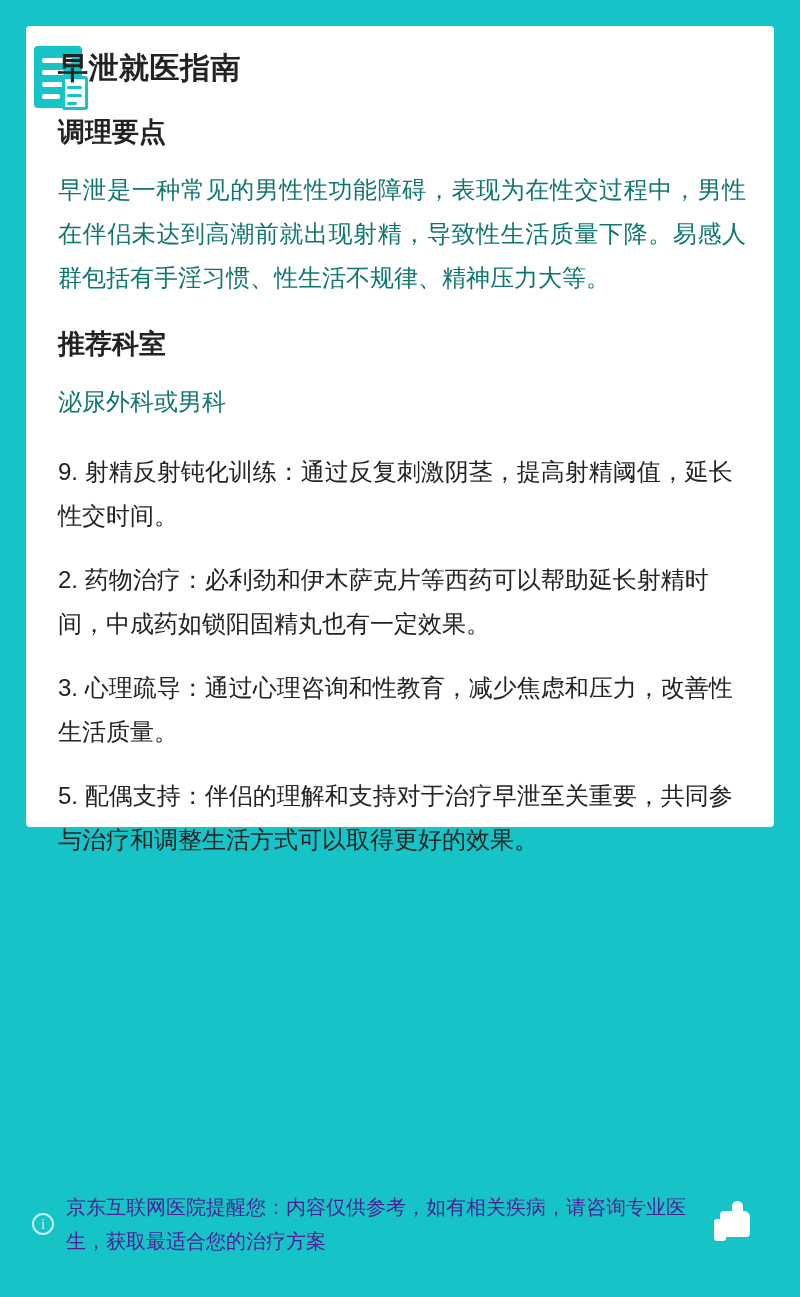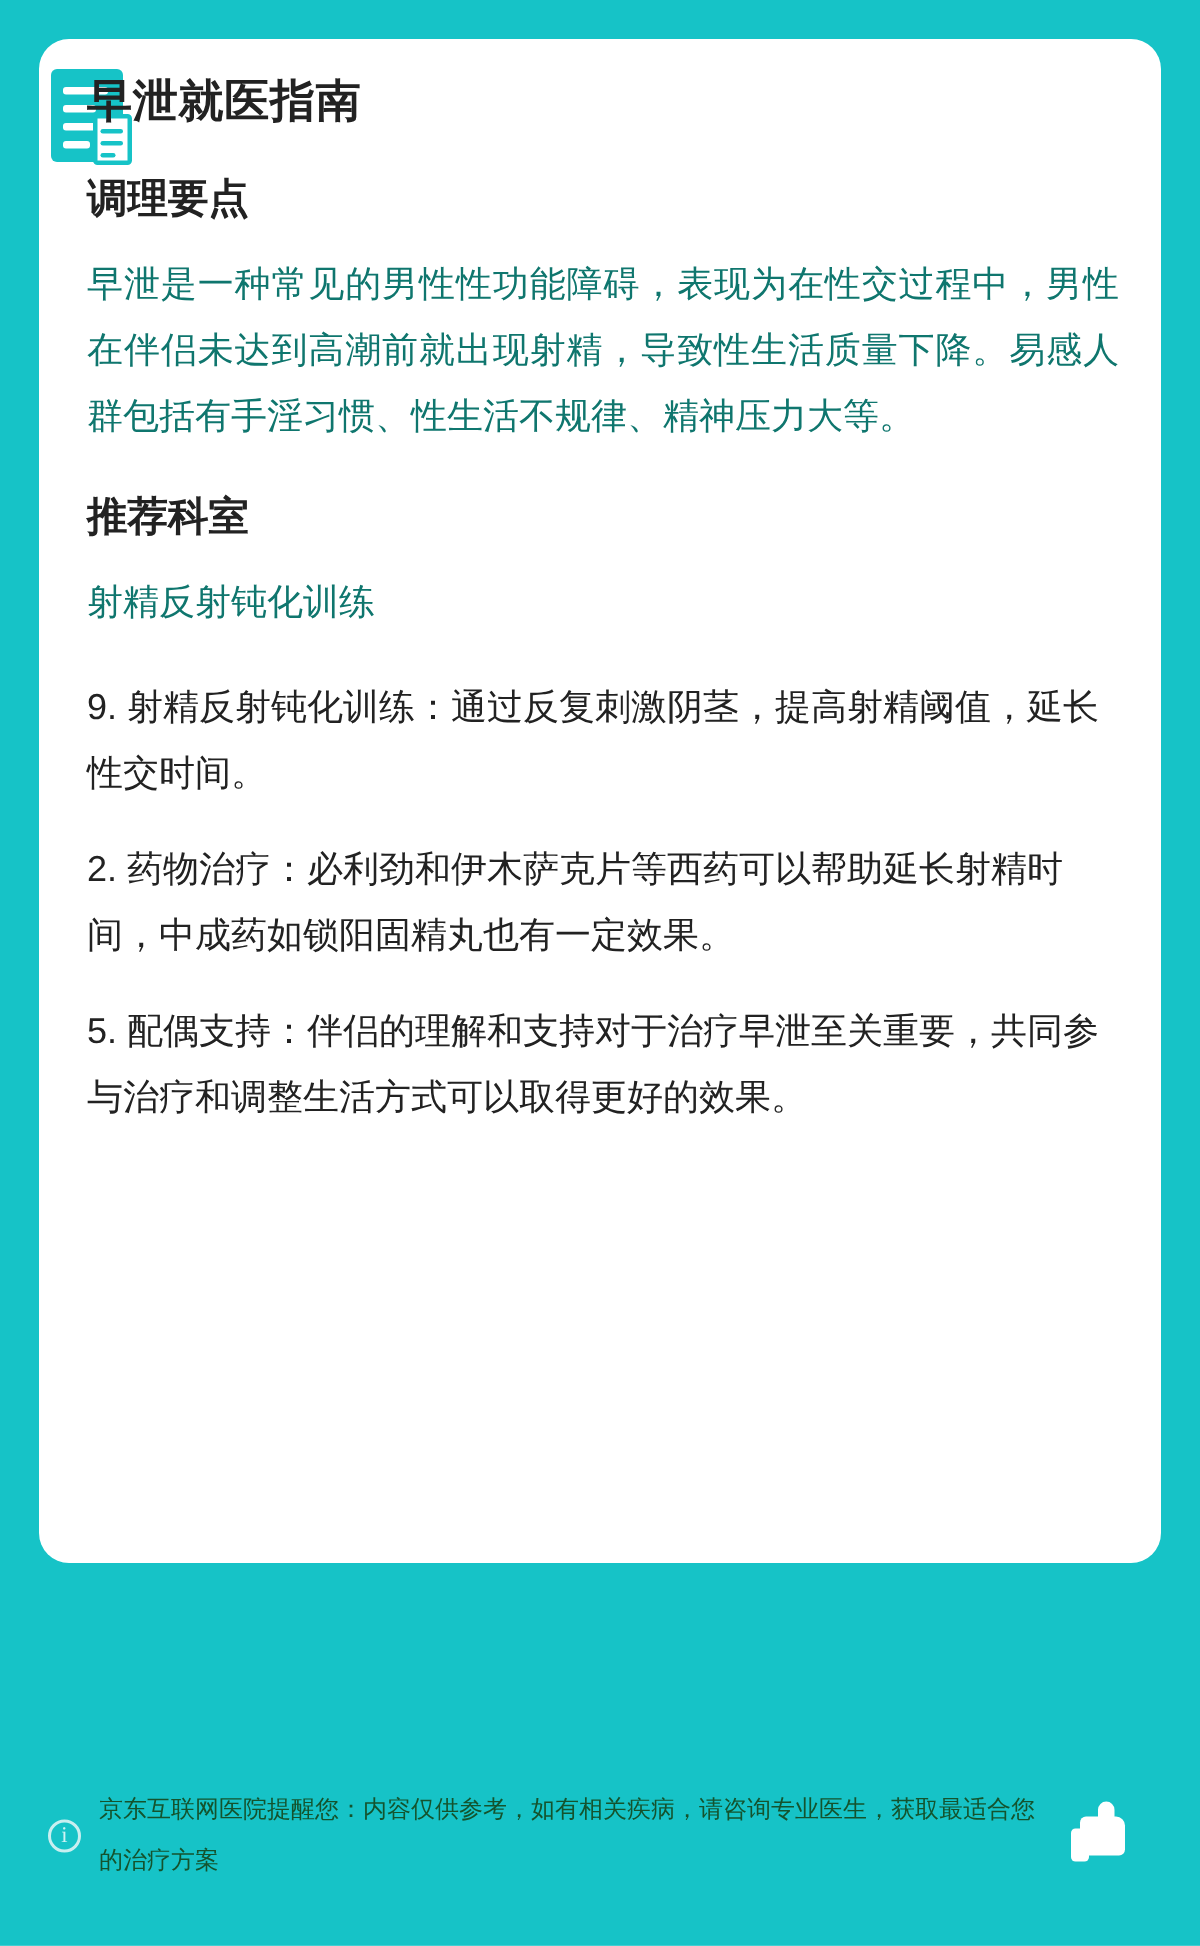--- a/index.html
+++ b/index.html
@@ -16,23 +16,23 @@
     width: 800px;
     height: 1297px;
     background: #16c3c7;
     overflow: hidden;
   }
   .card {
     position: absolute;
     left: 26px;
     top: 26px;
     width: 748px;
-    height: 1016px;
-    background: #ffffff;
-    border-radius: 20px;
+    height: 801px;
+    background: #ffffff;
+    border-radius: 4px;
   }
   .doc-icon {
     position: absolute;
     left: 8px;
     top: 20px;
     width: 56px;
     height: 70px;
   }
   .doc-icon .sheet {
     position: absolute;
@@ -125,23 +125,23 @@
     color: #cff3f4;
     font-size: 15px;
     line-height: 19px;
     text-align: center;
     margin-left: 6px;
     margin-right: 12px;
     font-family: "Liberation Serif", serif;
   }
   .footer .disclaimer {
     flex: 1 1 auto;
-    font-size: 16px;
+    font-size: 20px;
     line-height: 34px;
-    color: #14532d;
+    color: #4c1d95;
   }
   .footer .thumb {
     flex: 0 0 auto;
     width: 54px;
     height: 54px;
     margin-right: 10px;
     margin-left: 8px;
     position: relative;
   }
   .footer .thumb .hand {
@@ -192,26 +192,27 @@
     </div>
 
     <div class="content">
 
       <h1 class="title">早泄就医指南</h1>
 
       <h2 class="section">调理要点</h2>
       <p class="body">早泄是一种常见的男性性功能障碍，表现为在性交过程中，男性在伴侣未达到高潮前就出现射精，导致性生活质量下降。易感人群包括有手淫习惯、性生活不规律、精神压力大等。</p>
 
       <h2 class="section">推荐科室</h2>
-      <p class="body">射精反射钝化训练</p>
+      <p class="body">泌尿外科或男科</p>
 
 
       <div class="list">
         <p>9. 射精反射钝化训练：通过反复刺激阴茎，提高射精阈值，延长性交时间。</p>
         <p>2. 药物治疗：必利劲和伊木萨克片等西药可以帮助延长射精时间，中成药如锁阳固精丸也有一定效果。</p>
+        <p>3. 心理疏导：通过心理咨询和性教育，减少焦虑和压力，改善性生活质量。</p>
         <p>5. 配偶支持：伴侣的理解和支持对于治疗早泄至关重要，共同参与治疗和调整生活方式可以取得更好的效果。</p>
       </div>
 
     </div>
   </div>
 
   <div class="footer">
     <div class="info-icon">i</div>
     <div class="disclaimer">京东互联网医院提醒您：内容仅供参考，如有相关疾病，请咨询专业医生，获取最适合您的治疗方案</div>
     <div class="thumb">

